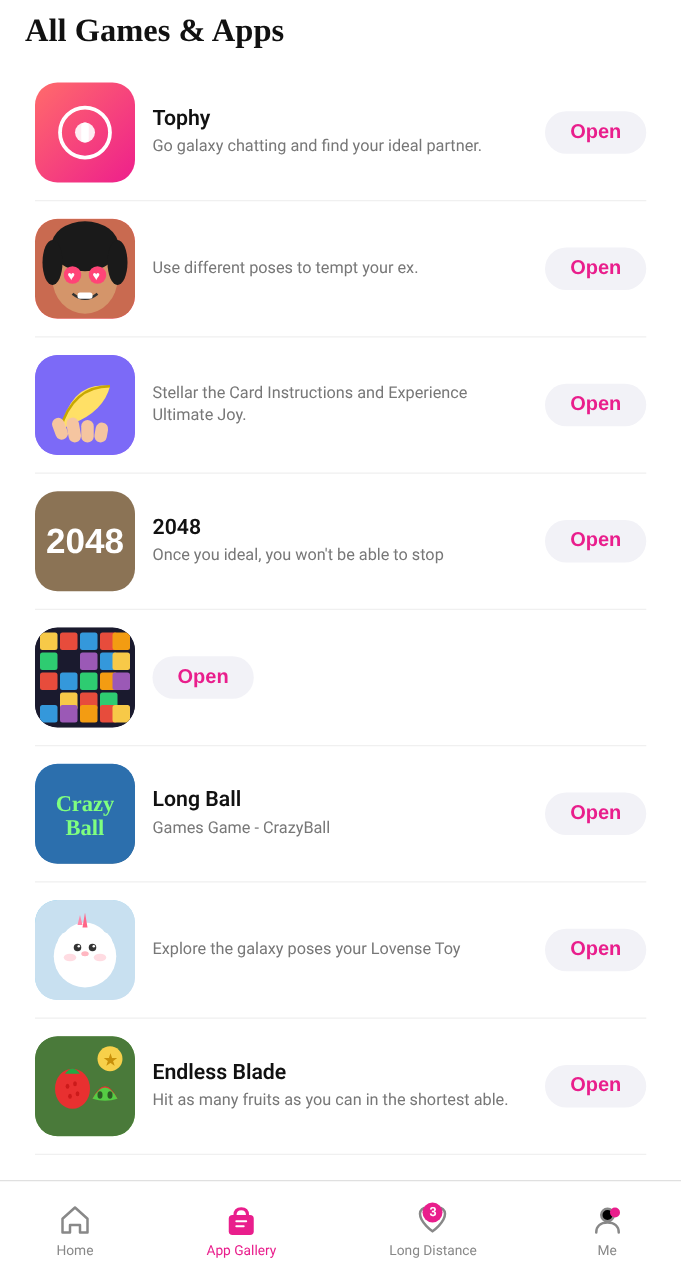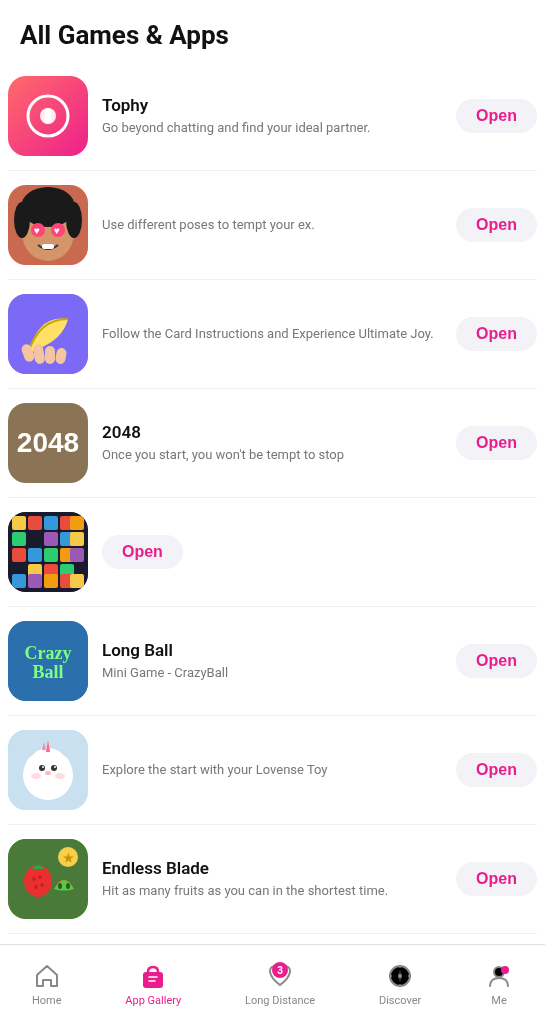--- a/index.html
+++ b/index.html
@@ -7,31 +7,32 @@
     body {
       font-family: -apple-system, BlinkMacSystemFont, 'Segoe UI', Roboto, sans-serif;
       background: #fff;
       width: 545px;
       min-height: 1024px;
       position: relative;
       overflow-x: hidden;
     }
 
     .page-header {
-      padding: 20px 20px 12px;
+      padding: 10px 20px 12px;
+      font-family: Liberation Serif, serif;
     }
 
     .page-title {
       font-size: 26px;
       font-weight: 700;
       color: #111;
     }
 
     .apps-list {
-      padding: 0 8px;
+      padding: 0 28px;
     }
 
     .app-item {
       display: flex;
       align-items: center;
       padding: 14px 0;
       border-bottom: 1px solid #f0f0f0;
       gap: 14px;
     }
 
@@ -204,21 +205,21 @@
     <div class="app-item">
       <div class="app-icon icon-tophy">
         <svg width="48" height="48" viewBox="0 0 48 48" fill="none">
           <circle cx="24" cy="24" r="20" stroke="white" stroke-width="3" fill="none"></circle>
           <ellipse cx="24" cy="24" rx="8" ry="8" fill="white" opacity="0.9"></ellipse>
           <rect x="21" y="16" width="6" height="16" rx="3" fill="white"></rect>
         </svg>
       </div>
       <div class="app-info">
         <div class="app-name">Tophy</div>
-        <div class="app-desc">Go beyond chatting and find your ideal partner.</div>
+        <div class="app-desc">Go galaxy chatting and find your ideal partner.</div>
       </div>
       <button class="open-btn">Open</button>
     </div>
 
     <div class="app-item">
       <div class="app-icon icon-seduce">
         <svg width="80" height="80" viewBox="0 0 80 80">
 
           <rect width="80" height="80" fill="#c96a50" rx="18"></rect>
 
@@ -252,32 +253,32 @@
           <path d="M20 60 Q30 20 60 25 Q55 45 30 55 Z" fill="#ffe066"></path>
           <path d="M20 60 Q30 25 60 25" stroke="#c8a800" stroke-width="2" fill="none"></path>
 
           <rect x="15" y="50" width="10" height="18" rx="5" fill="#f5c5a0" transform="rotate(-20, 20, 59)"></rect>
           <rect x="26" y="50" width="10" height="20" rx="5" fill="#f5c5a0" transform="rotate(-10, 31, 60)"></rect>
           <rect x="37" y="52" width="10" height="18" rx="5" fill="#f5c5a0"></rect>
           <rect x="48" y="54" width="10" height="16" rx="5" fill="#f5c5a0" transform="rotate(10, 53, 62)"></rect>
         </svg>
       </div>
       <div class="app-info">
-        <div class="app-desc">Follow the Card Instructions and Experience Ultimate Joy.</div>
+        <div class="app-desc">Stellar the Card Instructions and Experience Ultimate Joy.</div>
       </div>
       <button class="open-btn">Open</button>
     </div>
 
     <div class="app-item">
       <div class="app-icon icon-2048">
         <span style="font-size:28px;font-weight:900;color:white;font-family:'Arial Black',sans-serif;">2048</span>
       </div>
       <div class="app-info">
         <div class="app-name">2048</div>
-        <div class="app-desc">Once you start, you won't be tempt to stop</div>
+        <div class="app-desc">Once you ideal, you won't be able to stop</div>
       </div>
       <button class="open-btn">Open</button>
     </div>
 
     <div class="app-item">
       <div class="app-icon icon-tetris">
         <svg width="80" height="80" viewBox="0 0 80 80">
           <rect width="80" height="80" rx="18" fill="#1a1a2e"></rect>
 
           <rect x="4" y="4" width="14" height="14" rx="2" fill="#f7c948"></rect>
@@ -314,21 +315,21 @@
     <div class="app-item">
       <div class="app-icon icon-crazyball">
         <svg width="80" height="80" viewBox="0 0 80 80">
           <rect width="80" height="80" rx="18" fill="#2c6fad"></rect>
           <text x="40" y="38" text-anchor="middle" font-size="18" font-weight="900" fill="#7fff7f" font-family="Arial Black">Crazy</text>
           <text x="40" y="57" text-anchor="middle" font-size="18" font-weight="900" fill="#7fff7f" font-family="Arial Black">Ball</text>
         </svg>
       </div>
       <div class="app-info">
         <div class="app-name">Long Ball</div>
-        <div class="app-desc">Mini Game - CrazyBall</div>
+        <div class="app-desc">Games Game - CrazyBall</div>
       </div>
       <button class="open-btn">Open</button>
     </div>
 
     <div class="app-item">
       <div class="app-icon icon-stellar">
         <svg width="80" height="80" viewBox="0 0 80 80">
           <rect width="80" height="80" rx="18" fill="#c8e0f0"></rect>
 
           <circle cx="40" cy="45" r="25" fill="white" filter="url(#blur)"></circle>
@@ -344,21 +345,21 @@
           <ellipse cx="40" cy="43" rx="3" ry="2" fill="#ffb6c1"></ellipse>
 
           <path d="M38 22 L40 10 L42 22 Z" fill="#ff6688"></path>
           <path d="M34 20 L36 12 L38 20 Z" fill="#ff88aa"></path>
 
           <ellipse cx="28" cy="46" rx="5" ry="3" fill="#ffcdd6" opacity="0.7"></ellipse>
           <ellipse cx="52" cy="46" rx="5" ry="3" fill="#ffcdd6" opacity="0.7"></ellipse>
         </svg>
       </div>
       <div class="app-info">
-        <div class="app-desc">Explore the start with your Lovense Toy</div>
+        <div class="app-desc">Explore the galaxy poses your Lovense Toy</div>
       </div>
       <button class="open-btn">Open</button>
     </div>
 
     <div class="app-item">
       <div class="app-icon icon-endless">
         <svg width="80" height="80" viewBox="0 0 80 80">
           <rect width="80" height="80" rx="18" fill="#4a7a3a"></rect>
 
           <ellipse cx="30" cy="42" rx="14" ry="16" fill="#e83030"></ellipse>
@@ -373,21 +374,21 @@
           <path d="M46 50 Q56 32 66 50 Q56 53 46 50" fill="#55cc44"></path>
           <ellipse cx="52" cy="47" rx="2" ry="3" fill="#111" opacity="0.6"></ellipse>
           <ellipse cx="60" cy="47" rx="2" ry="3" fill="#111" opacity="0.6"></ellipse>
 
           <circle cx="60" cy="18" r="10" fill="#f7d04a"></circle>
           <text x="55" y="23" font-size="12" fill="#c8900a">★</text>
         </svg>
       </div>
       <div class="app-info">
         <div class="app-name">Endless Blade</div>
-        <div class="app-desc">Hit as many fruits as you can in the shortest time.</div>
+        <div class="app-desc">Hit as many fruits as you can in the shortest able.</div>
       </div>
       <button class="open-btn">Open</button>
     </div>
 
   </div>
 </div>
 
 <nav class="bottom-nav">
 
   <div class="nav-item">
@@ -416,37 +417,20 @@
     <div class="nav-icon" style="position:relative;">
       <svg width="28" height="28" viewBox="0 0 28 28" fill="none">
 
         <path d="M14 23 C14 23 4 16 4 9 C4 6 6.5 4 9.5 4 C11.5 4 13 5 14 6.5 C15 5 16.5 4 18.5 4 C21.5 4 24 6 24 9 C24 16 14 23 14 23Z" stroke="#888" stroke-width="2" fill="none"></path>
       </svg>
       <div class="nav-badge">3</div>
     </div>
     <span class="nav-label">Long Distance</span>
   </div>
 
-  <div class="nav-item">
-    <div class="nav-icon">
-      <svg width="28" height="28" viewBox="0 0 28 28" fill="none">
-        <circle cx="14" cy="14" r="10" stroke="#888" stroke-width="2"></circle>
-        <line x1="14" y1="4" x2="14" y2="4" stroke="#888" stroke-width="2"></line>
-
-        <path d="M14 8 L16 14 L14 20 L12 14 Z" fill="#888" opacity="0.5"></path>
-        <circle cx="14" cy="14" r="2" fill="#888"></circle>
-
-        <line x1="4" y1="14" x2="6" y2="14" stroke="#888" stroke-width="1.5"></line>
-        <line x1="22" y1="14" x2="24" y2="14" stroke="#888" stroke-width="1.5"></line>
-        <line x1="14" y1="4" x2="14" y2="6" stroke="#888" stroke-width="1.5"></line>
-        <line x1="14" y1="22" x2="14" y2="24" stroke="#888" stroke-width="1.5"></line>
-      </svg>
-    </div>
-    <span class="nav-label">Discover</span>
-  </div>
 
   <div class="nav-item">
     <div class="nav-icon">
       <svg width="28" height="28" viewBox="0 0 28 28" fill="none">
         <circle cx="14" cy="10" r="5" stroke="#888" stroke-width="2"></circle>
         <path d="M5 24 C5 19 8.5 16 14 16 C19.5 16 23 19 23 24" stroke="#888" stroke-width="2" fill="none" stroke-linecap="round"></path>
 
         <circle cx="20" cy="8" r="4" fill="#e91e8c"></circle>
       </svg>
     </div>

